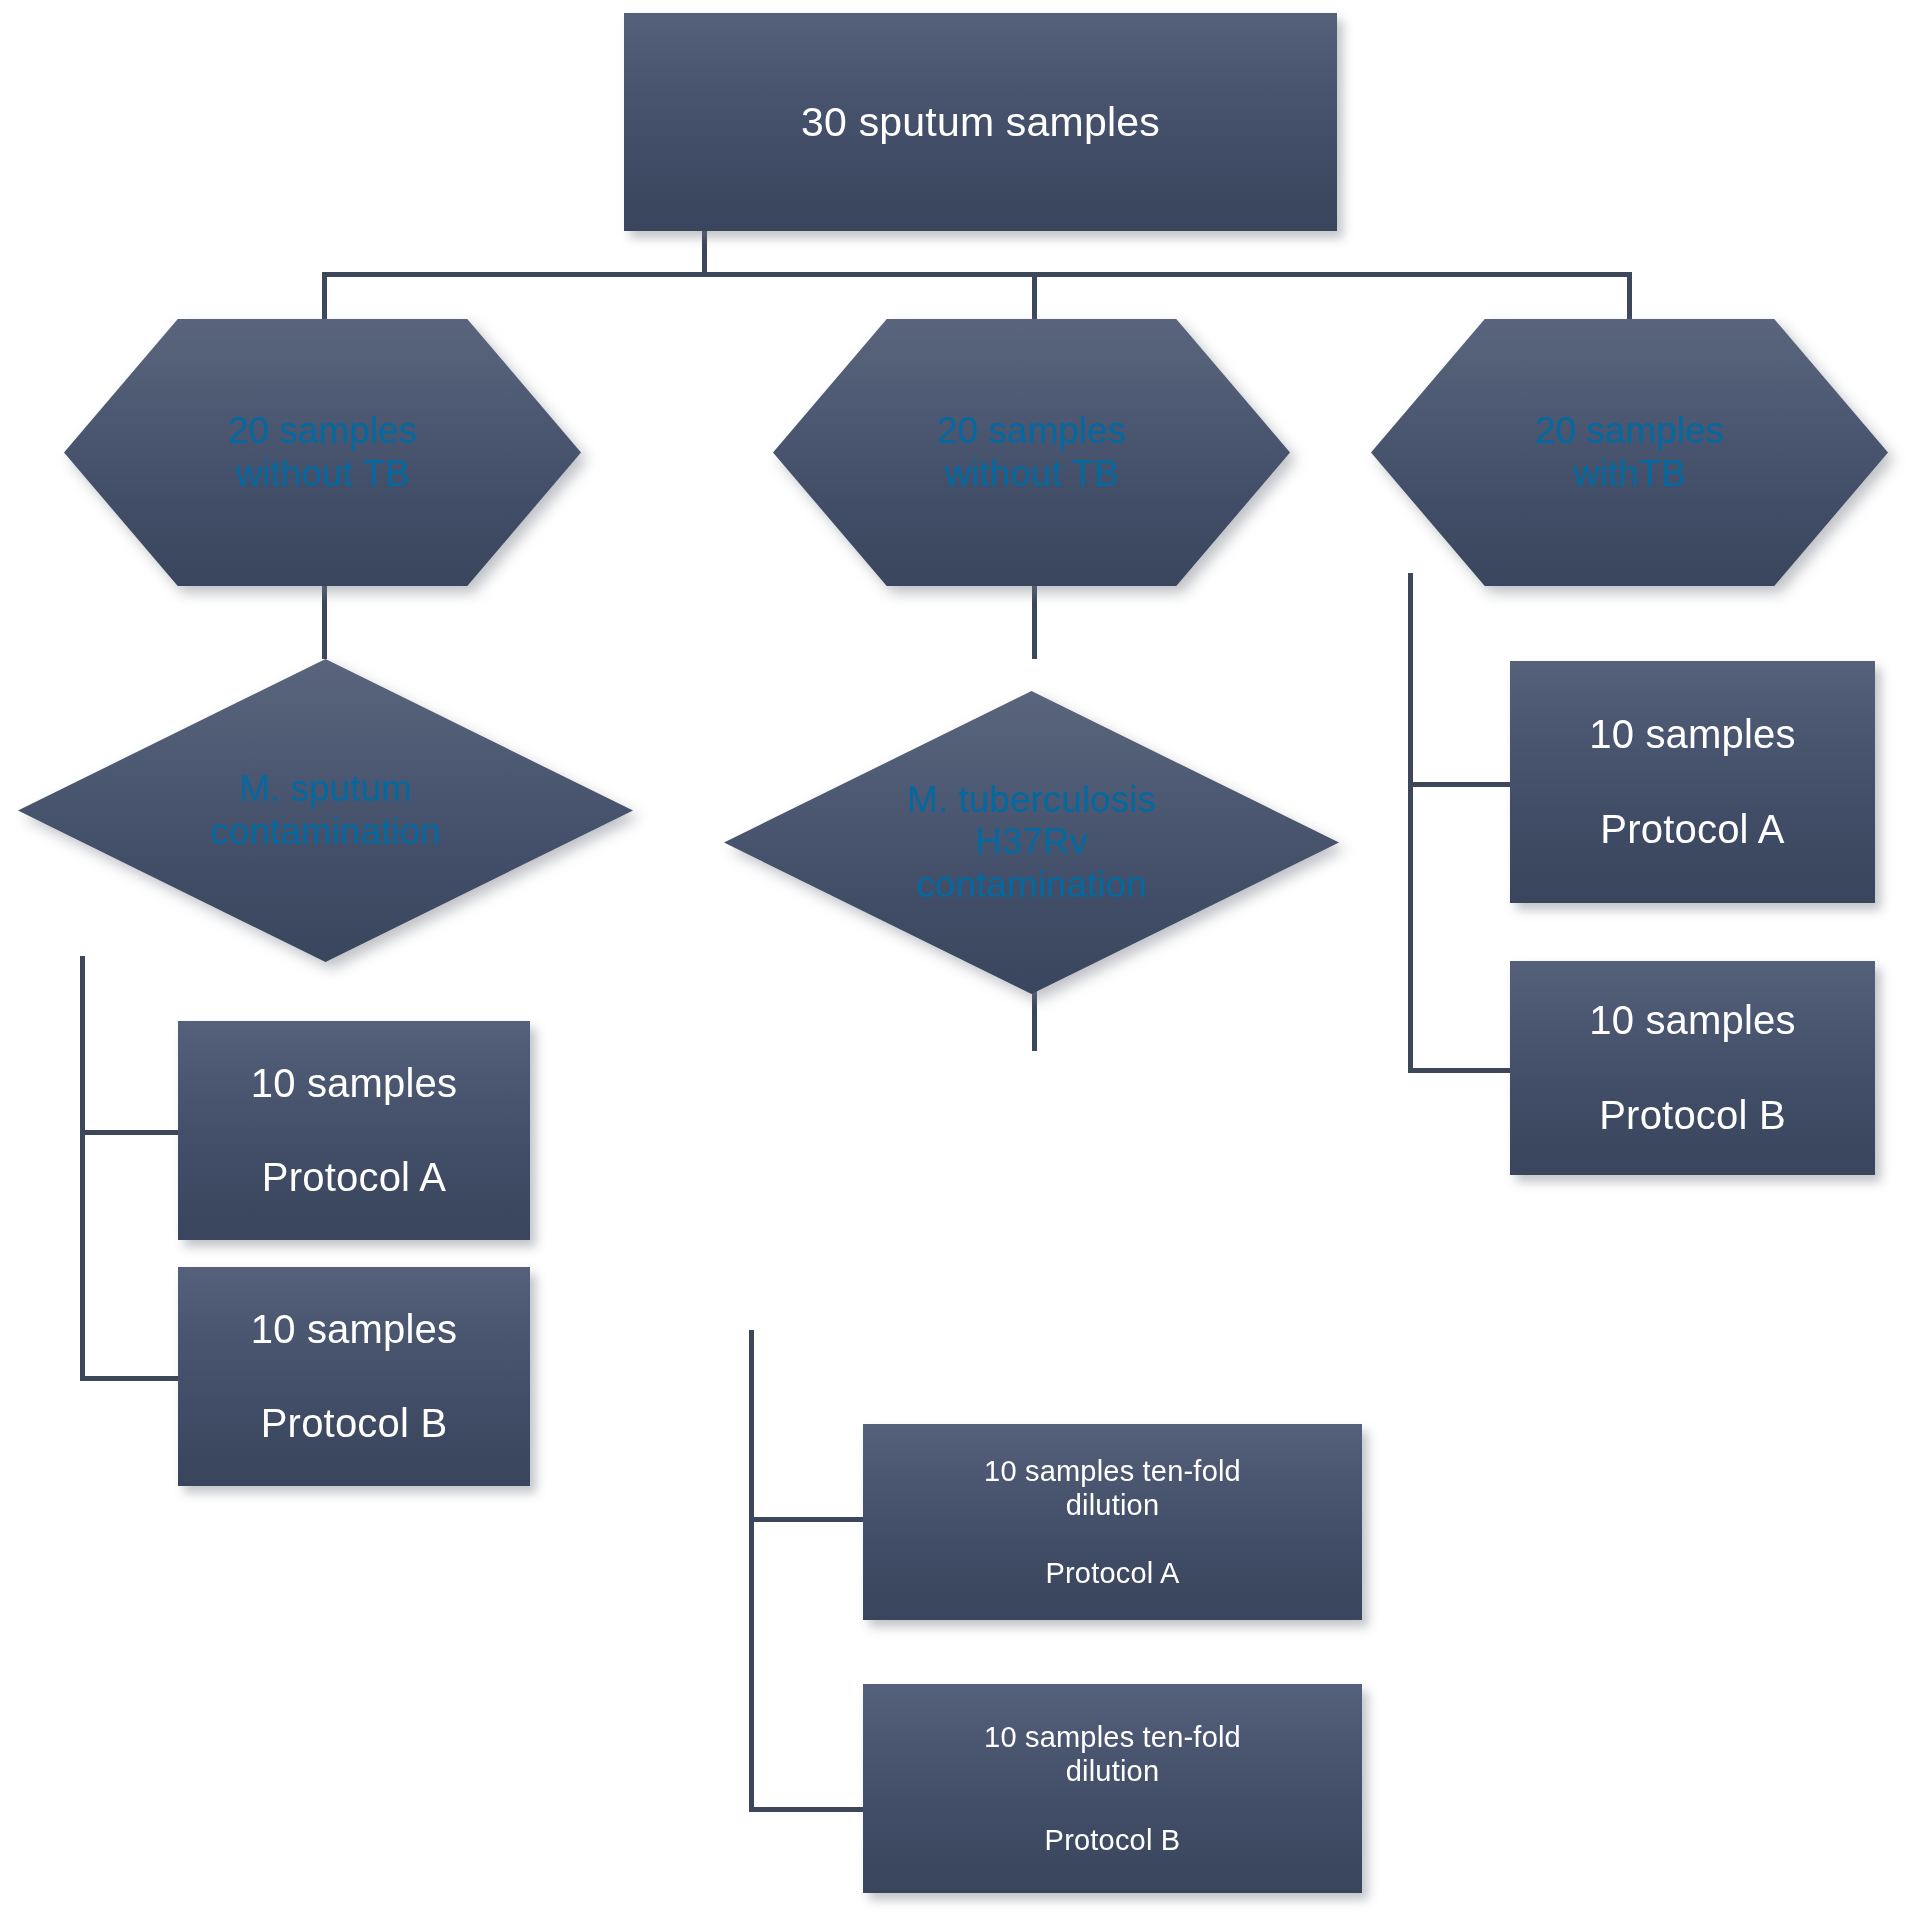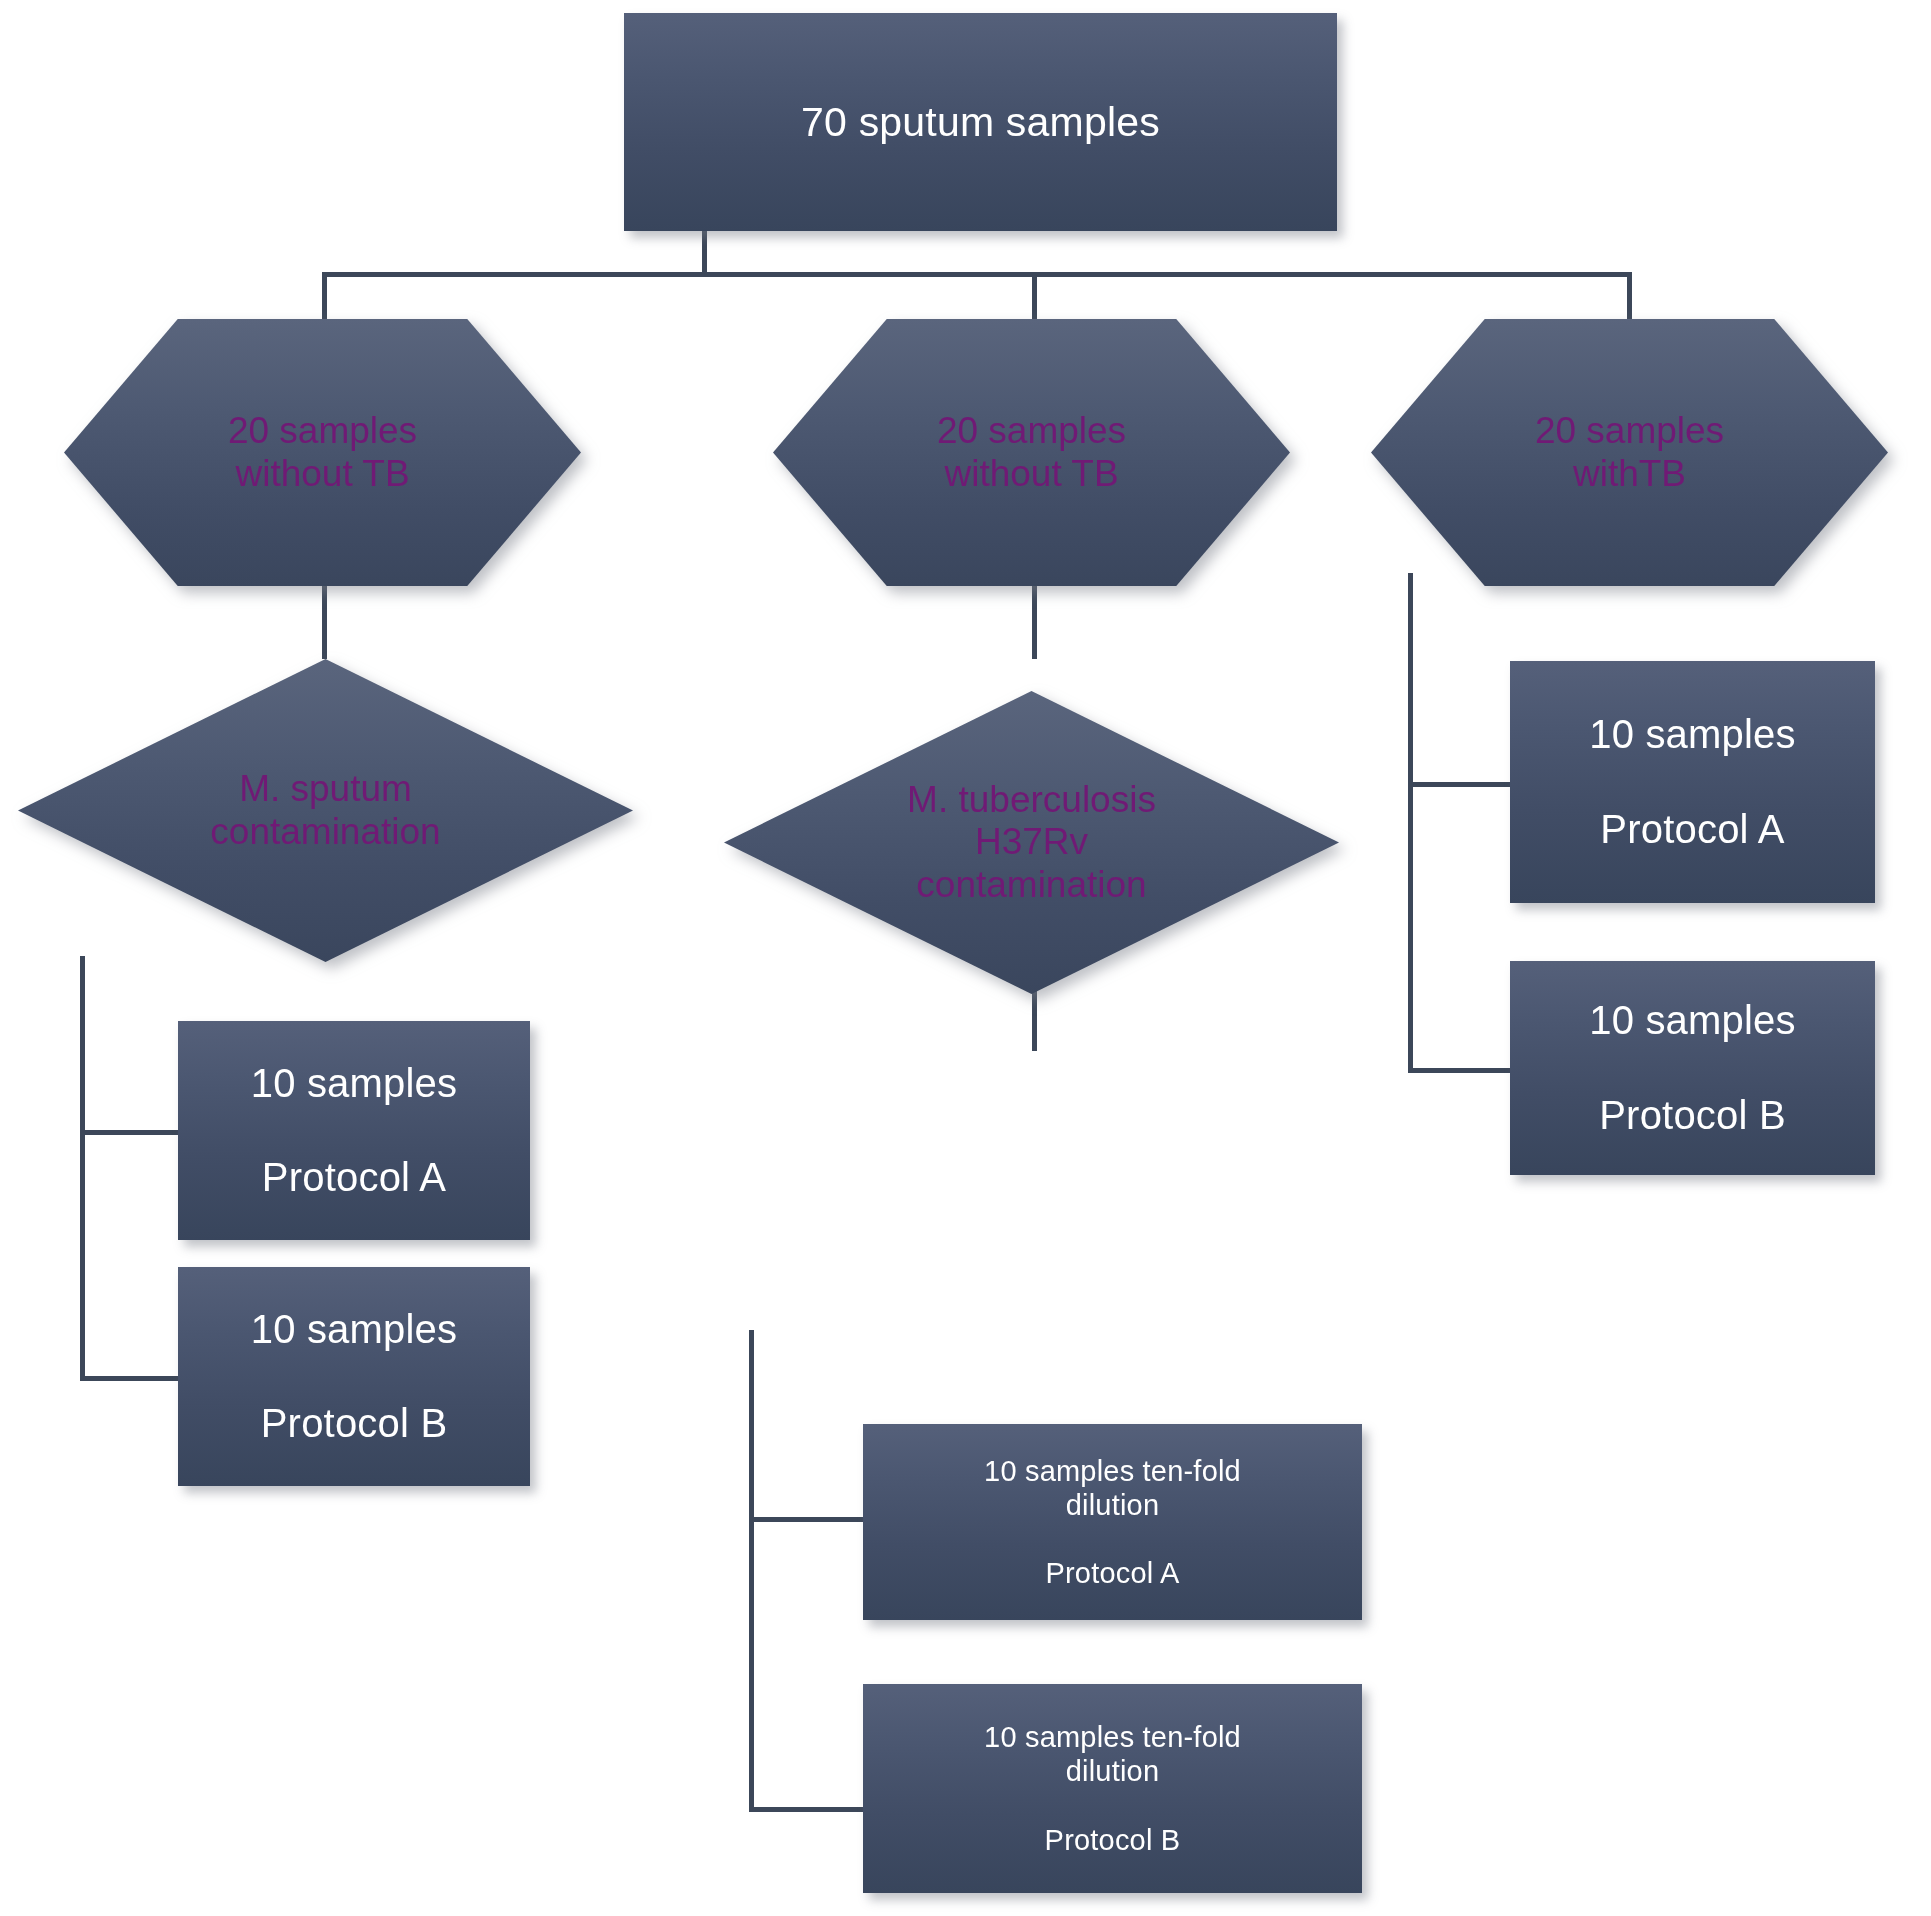--- a/index.html
+++ b/index.html
@@ -72,21 +72,21 @@
   .shapetext {
     position: absolute;
     left: 0;
     top: 0;
     width: 100%;
     height: 100%;
     display: flex;
     align-items: center;
     justify-content: center;
     text-align: center;
-    color: #701a75;
+    color: #0369a1;
     line-height: 1.15;
     white-space: pre-line;
     pointer-events: none;
   }
 
   
   .ln {
     position: absolute;
     background: #3c4759;
   }
@@ -127,21 +127,21 @@
 
   <div class="ln v" style="left:1408px; top:573px; height:499px;"></div>
   <div class="ln h" style="left:1408px; top:782px; width:102px;"></div>
   <div class="ln h" style="left:1408px; top:1068px; width:102px;"></div>
 
   <div class="ln v" style="left:749px; top:1330px; height:481px;"></div>
   <div class="ln h" style="left:749px; top:1517px; width:114px;"></div>
   <div class="ln h" style="left:749px; top:1807px; width:114px;"></div>
 
   <div class="node rect fs-title" style="left:624px; top:13.4px; width:713px; height:218px;">
-    <span class="txt">70 sputum samples</span>
+    <span class="txt">30 sputum samples</span>
   </div>
 
   <div class="hexwrap" style="left:64px; top:319px; width:517px; height:267px;">
     <div class="hex"></div>
     <div class="shapetext fs-hex">20 samples
 without TB</div>
   </div>
 
   <div class="hexwrap" style="left:773px; top:319px; width:517px; height:267px;">
     <div class="hex"></div>

